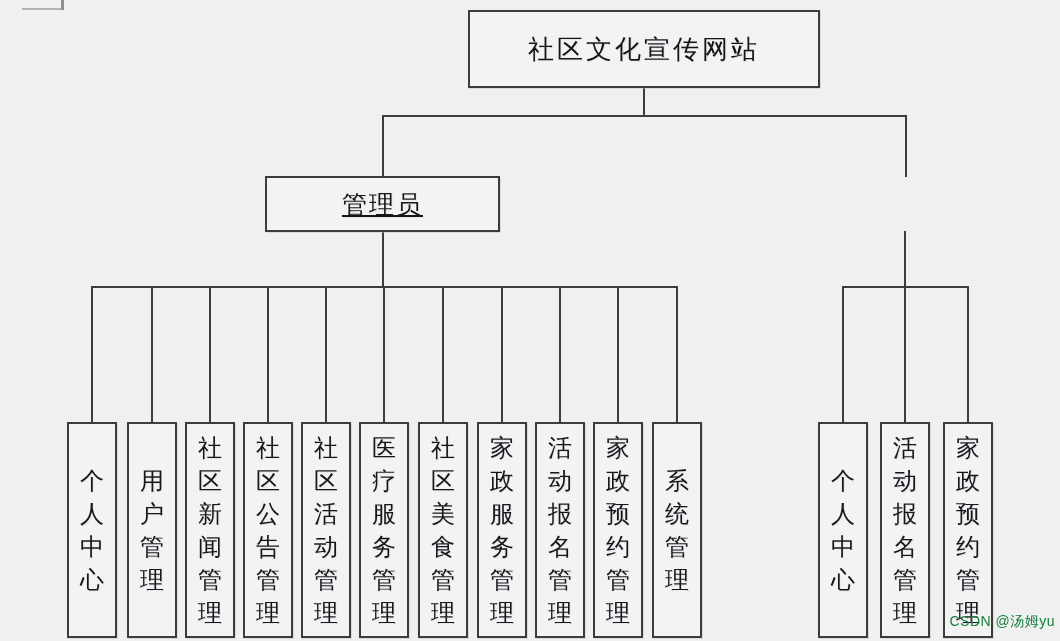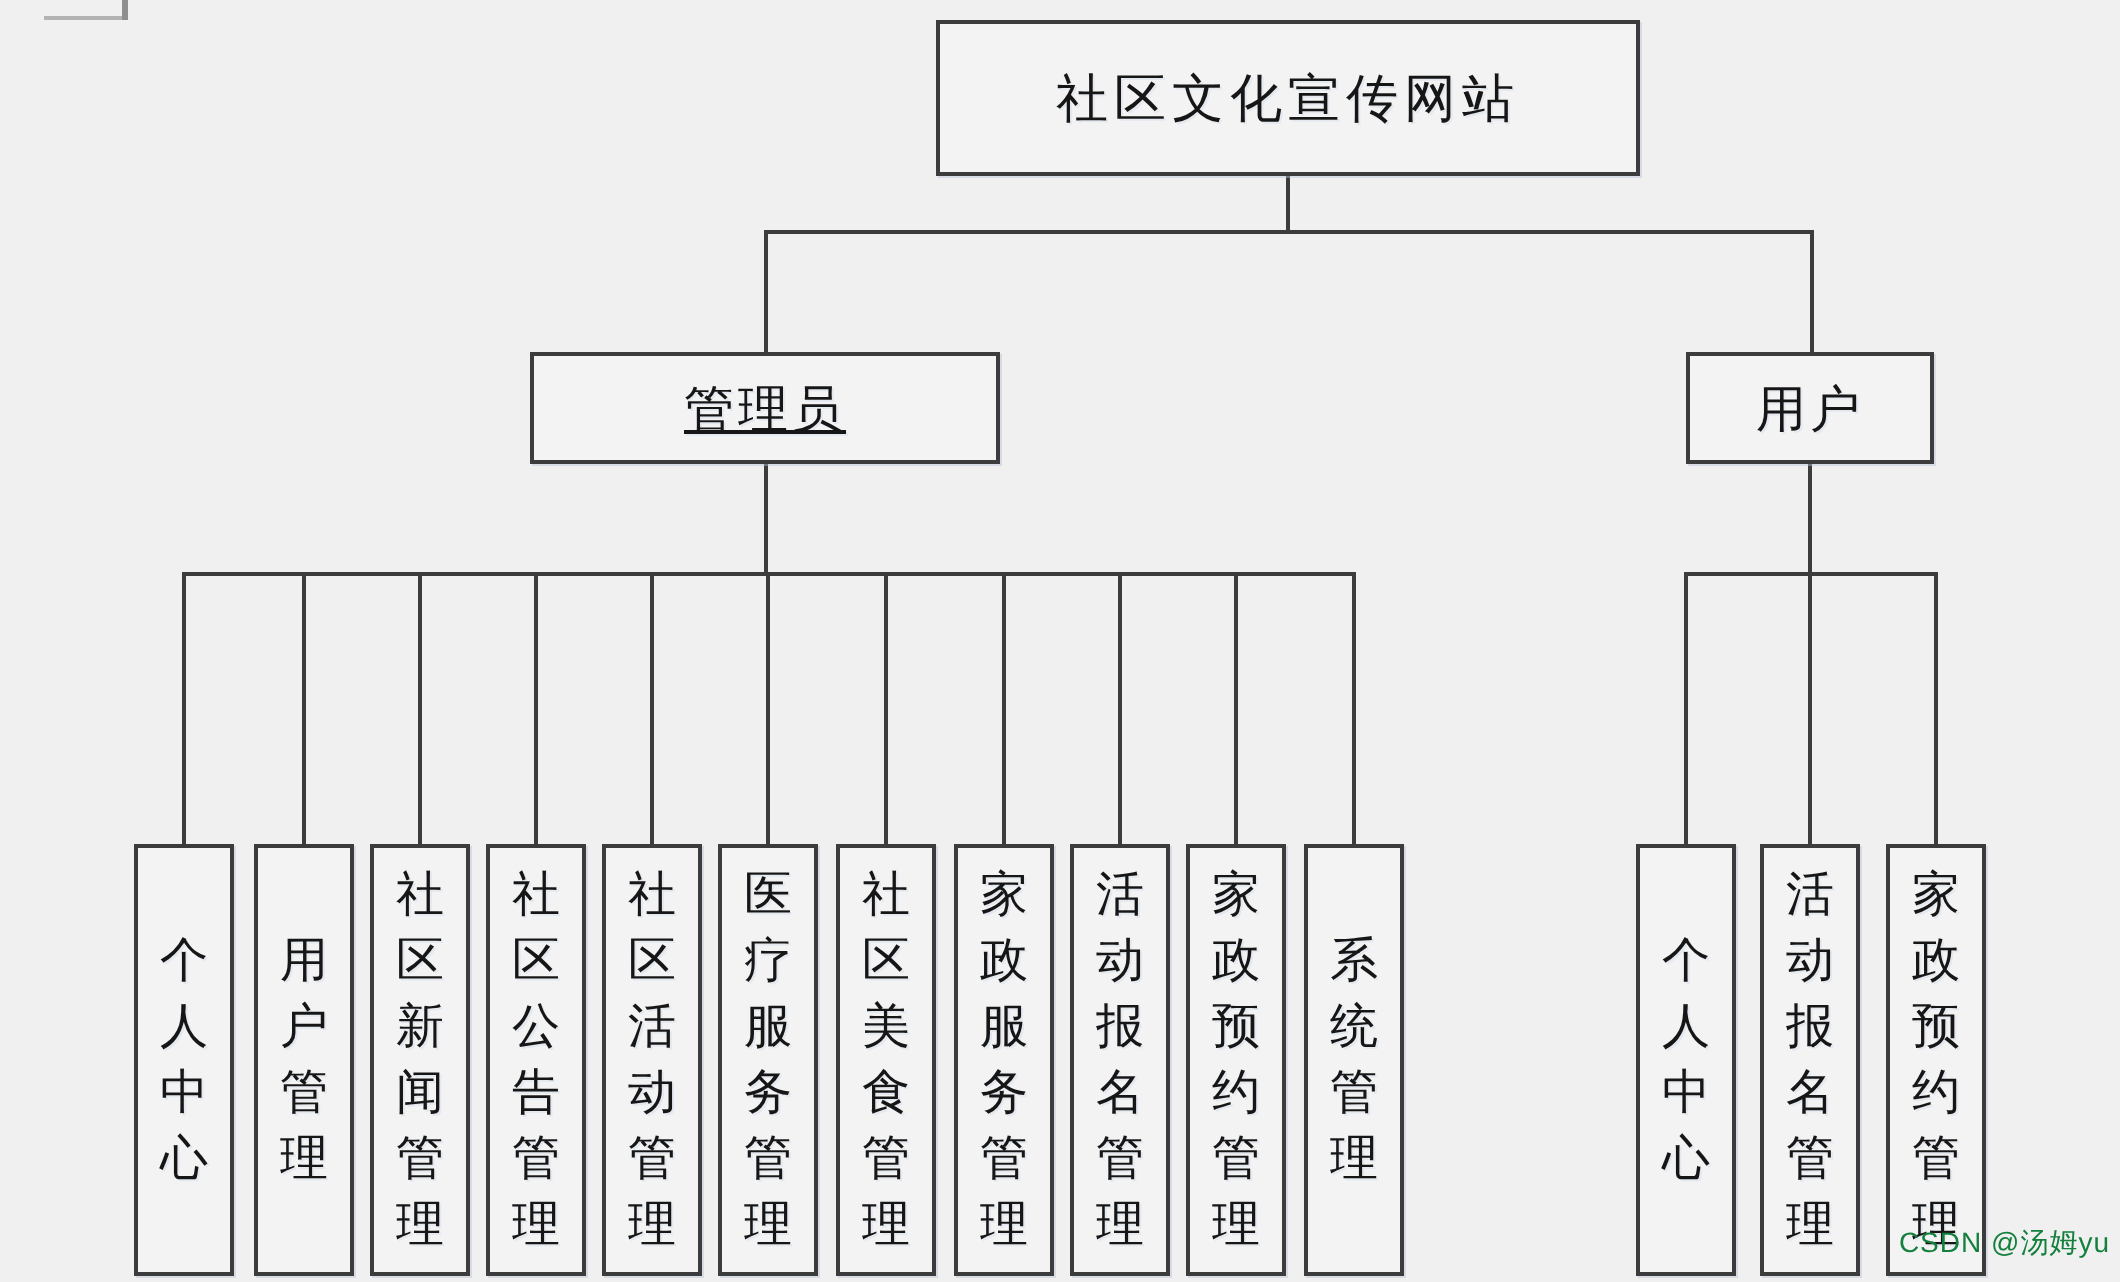--- a/index.html
+++ b/index.html
@@ -73,23 +73,20 @@
   <div class="artifact-h"></div>
   <div class="artifact-v"></div>
 
   <div class="node root" style="left:468px; top:10px; width:352px; height:78px;">
     <span class="lbl">社区文化宣传网站</span>
   </div>
 
   <div class="node" style="left:265px; top:176px; width:235px; height:56px;text-decoration:underline;">
     <span class="lbl">管理员</span>
   </div>
-  <div class="node" style="left:843px; top:176px; width:124px; height:56px;">
-    <span class="lbl">用户</span>
-  </div>
 
   <div class="leaf" style="left:67px;">
     <div class="vtext">
         <span>个</span>
         <span>人</span>
         <span>中</span>
         <span>心</span>
       </div>
   </div>
   <div class="leaf" style="left:127px;">

